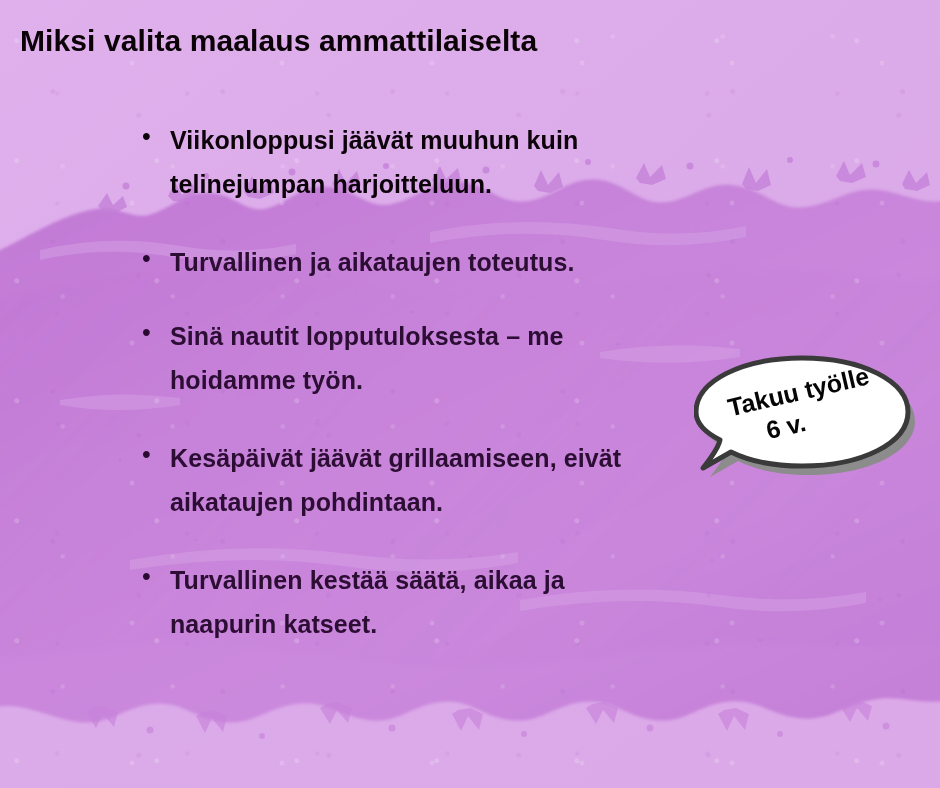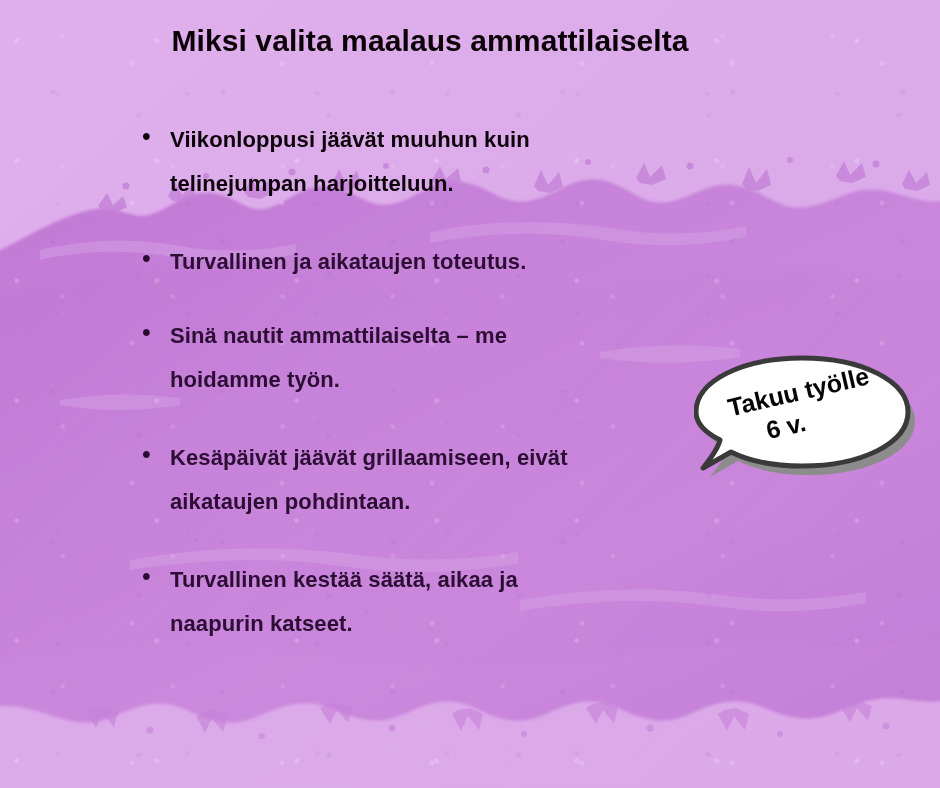--- a/index.html
+++ b/index.html
@@ -38,21 +38,21 @@
       radial-gradient(circle at 44% 85%, rgba(160,90,185,.28) 0 1.5px, transparent 3px);
     background-size: 140px 120px, 170px 150px, 110px 130px, 190px 160px, 150px 140px, 130px 110px;
     pointer-events: none;
   }
 
   
   #title {
     position: absolute;
     left: 0; top: 24px;
     width: 840px;
-    text-align: center;
+    text-align: left;
     padding-left: 20px;
     box-sizing: border-box;
     font-size: 30px;
     font-weight: bold;
     color: #0b0208;
     letter-spacing: .1px;
   }
 
   
   #bullets {
@@ -71,21 +71,21 @@
     width: 32px;
     font-size: 25px;
     line-height: 36px;
     color: #2a0a30;
     text-align: left;
     padding-left: 4px;
     box-sizing: border-box;
   }
   .bullet-text {
     flex: 1 1 auto;
-    font-size: 22px;
+    font-size: 25px;
     font-weight: bold;
     line-height: 44px;
     color: #2c0d33;
     letter-spacing: .1px;
     white-space: pre-line;
   }
   .bullet-row.first .bullet-text,
   .bullet-row.first .bullet-dot { color: #0c0209; }
 
   
@@ -283,21 +283,21 @@
 telinejumpan harjoitteluun.</span>
     </div>
 
     <div class="bullet-row" style="margin-bottom:30px">
       <span class="bullet-dot">•</span>
       <span class="bullet-text">Turvallinen ja aikataujen toteutus.</span>
     </div>
 
     <div class="bullet-row" style="margin-bottom:34px">
       <span class="bullet-dot">•</span>
-      <span class="bullet-text">Sinä nautit ammattilaiselta – me
+      <span class="bullet-text">Sinä nautit lopputuloksesta – me
 hoidamme työn.</span>
     </div>
 
     <div class="bullet-row" style="margin-bottom:34px">
       <span class="bullet-dot">•</span>
       <span class="bullet-text">Kesäpäivät jäävät grillaamiseen, eivät
 aikataujen pohdintaan.</span>
     </div>
 
     <div class="bullet-row" style="margin-bottom:0">

